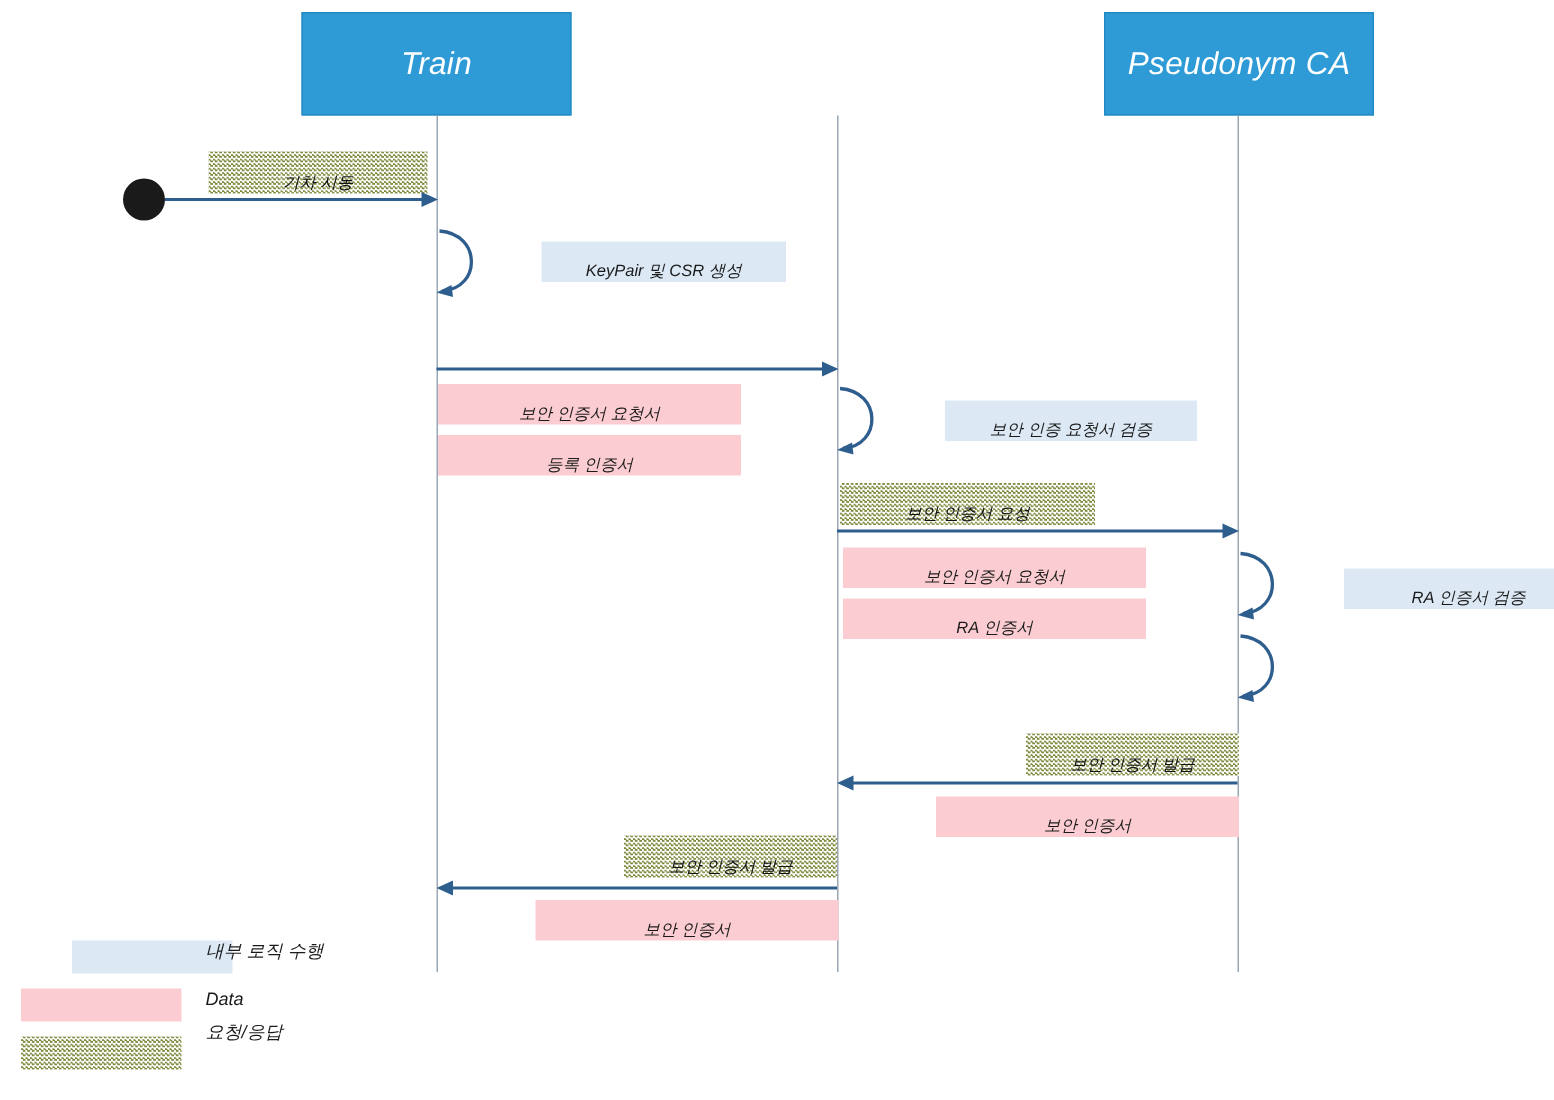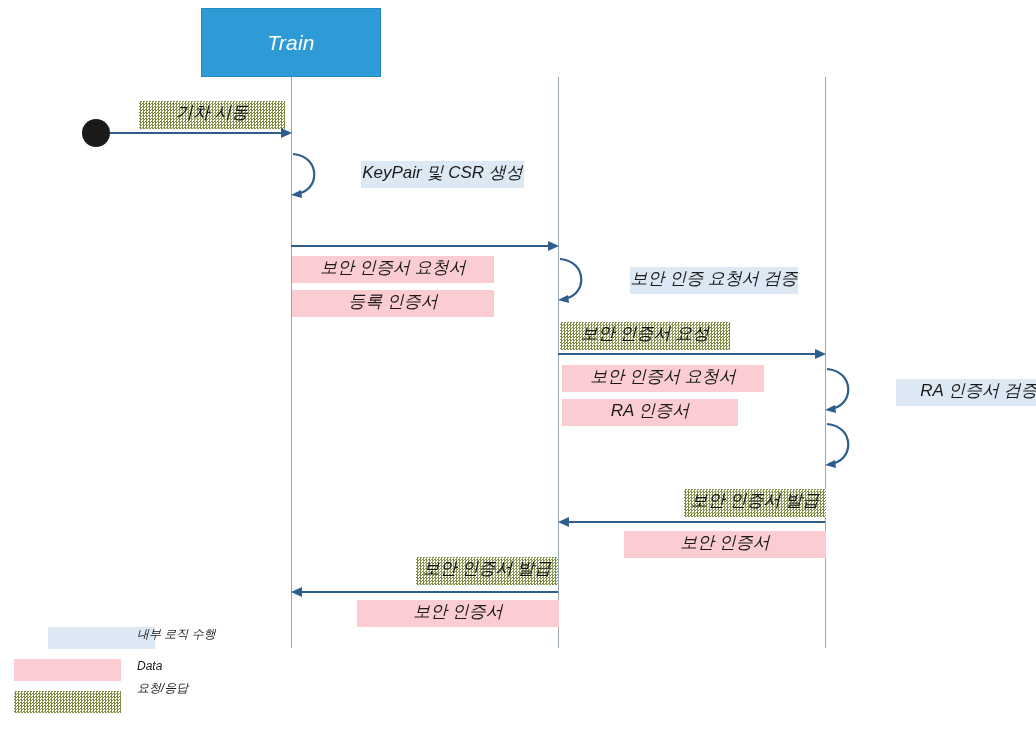--- a/index.html
+++ b/index.html
@@ -56,23 +56,23 @@
   }
   .arrow-left {
     border-right: 11px solid #2E5E8E;
   }
 
   
   .box {
     position: absolute;
     box-sizing: border-box;
     display: flex;
-    align-items: flex-start;
+    align-items: flex-end;
     justify-content: center;
-    font-size: 17px;
+    font-size: 11px;
     color: #1a1a1a;
     white-space: nowrap;
   }
   .box-request {
     background-color: #ffffff;
     background-image:
       repeating-conic-gradient(#7d8c3f 0% 25%, #ffffff 0% 50%);
     background-size: 3px 3px;
     color: #111111;
   }
@@ -121,20 +121,23 @@
 
 <div id="canvas">
 
   <div class="lifeline-head" style="left:201px; top:8px; width:180px; height:69px;">
     <span>Train</span>
   </div>
   <div class="lifeline-line" style="left:291px; top:77px; height:571px;"></div>
 
   <div class="lifeline-line" style="left:558px; top:77px; height:571px;"></div>
 
+  <div class="lifeline-head" style="left:736px; top:8px; width:180px; height:69px;">
+    <span>Pseudonym CA</span>
+  </div>
   <div class="lifeline-line" style="left:825px; top:77px; height:571px;"></div>
 
   <div class="start-node" style="left:82px; top:119px; width:28px; height:28px;"></div>
 
   <div class="box box-request" style="left:139px; top:101px; width:146px; height:28px;">
     <span>기차 시동</span>
   </div>
   <div class="msg-line" style="left:110px; top:132px; width:172px;"></div>
   <div class="arrow-head arrow-right" style="left:281px; top:128px;"></div>
 
@@ -170,21 +173,21 @@
 
   <div class="box box-logic" style="left:596px; top:267px; width:168px; height:27px;">
     <span>보안 인증 요청서 검증</span>
   </div>
   <div class="msg-line" style="left:558px; top:353px; width:258px;"></div>
   <div class="arrow-head arrow-right" style="left:815px; top:349px;"></div>
 
   <div class="box box-data" style="left:562px; top:365px; width:202px; height:27px;">
     <span>보안 인증서 요청서</span>
   </div>
-  <div class="box box-data" style="left:562px; top:399px; width:176px; height:27px;">
+  <div class="box box-data" style="left:562px; top:399px; width:202px; height:27px;">
     <span>RA 인증서</span>
   </div>
 
   <div class="selfloop" style="left:825px; top:365px;">
     <svg width="40" height="48" viewBox="0 0 40 48">
       <path d="M2,4 C30,6 30,42 4,44" fill="none" stroke="#2E5E8E" stroke-width="2.2"></path>
       <polygon points="10,40 0,45 11,48" fill="#2E5E8E"></polygon>
     </svg>
   </div>
   <div class="box box-logic" style="left:862px; top:379px; width:166px; height:27px;">

